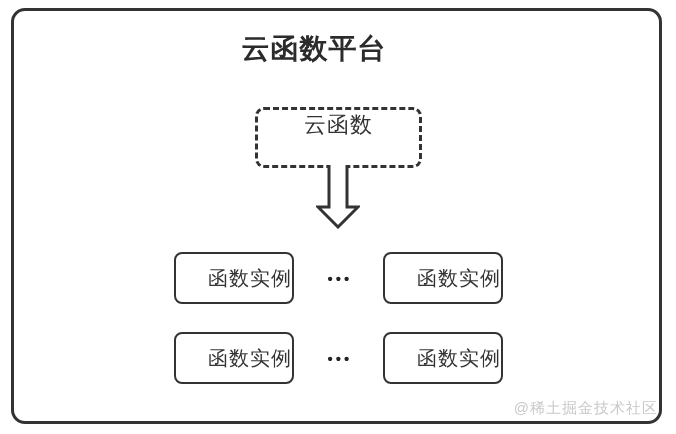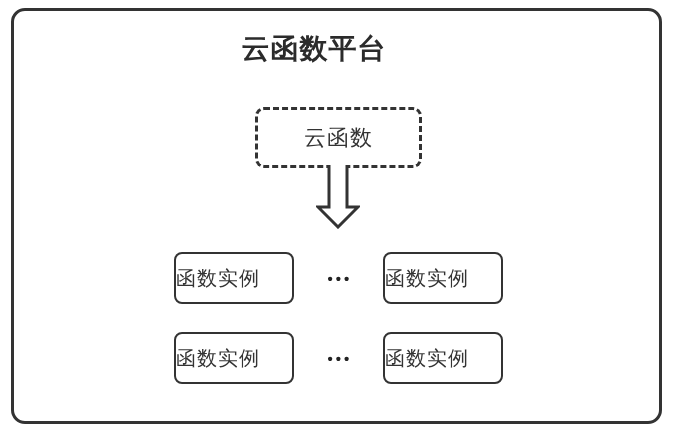--- a/index.html
+++ b/index.html
@@ -45,21 +45,21 @@
   .cloud-box {
     position: absolute;
     left: 255px;
     top: 107px;
     width: 167px;
     height: 61px;
     border: 3px dashed var(--line);
     border-radius: 9px;
     background: var(--background);
     display: flex;
-    align-items: center;
+    align-items: flex-start;
     justify-content: center;
   }
   .cloud-box span {
     font-size: 22px;
     color: var(--text);
     letter-spacing: 1px;
   }
   .arrow {
     position: absolute;
     left: 316px;
@@ -75,21 +75,21 @@
   }
   .instance-box {
     position: absolute;
     width: 120px;
     height: 52px;
     border: 2.5px solid var(--line);
     border-radius: 8px;
     background: var(--background);
     display: flex;
     align-items: center;
-    justify-content: flex-start;
+    justify-content: flex-end;
   }
   .instance-box span {
     font-size: 20px;
     color: var(--text);
     letter-spacing: 1px;
   }
   .row1 { top: 252px; }
   .row2 { top: 332px; }
   .col-left  { left: 174px; }
   .col-right { left: 383px; }
@@ -146,14 +146,15 @@
   <div class="instance-box row2 col-left">
     <span>函数实例</span>
   </div>
 
   <div class="ellipsis row2">•••</div>
 
   <div class="instance-box row2 col-right">
     <span>函数实例</span>
   </div>
 
+  <div class="watermark">@稀土掘金技术社区</div>
 
 </div>
 
 </body></html>

